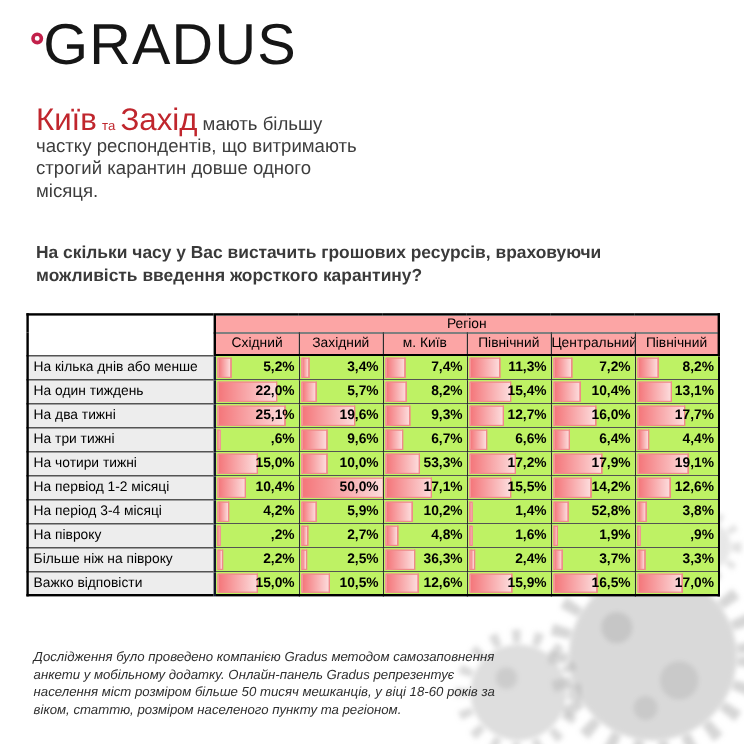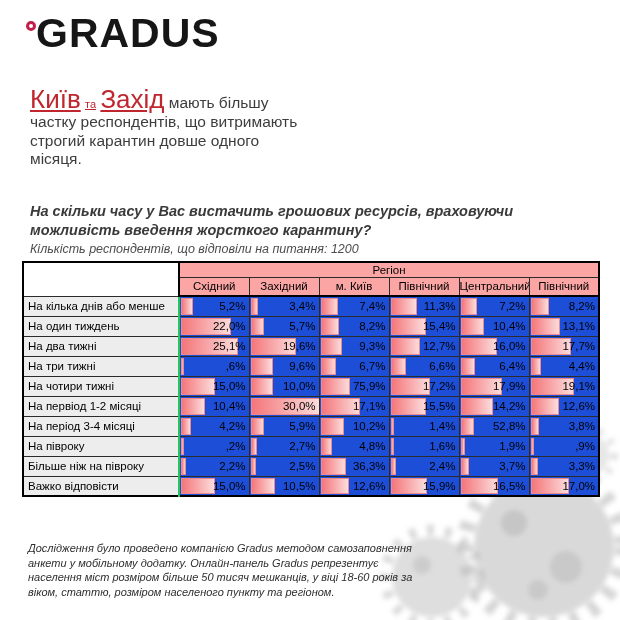--- a/index.html
+++ b/index.html
@@ -6,43 +6,43 @@
   html,body { width:620px; height:620px; }
   body { font-family:"Liberation Sans", sans-serif; background:#ffffff; }
   .page { position:relative; width:620px; height:620px; background:#fff; overflow:hidden; }
 
   
   .virus-wrap { position:absolute; left:352px; top:425px; width:268px; height:195px; z-index:0; }
 
   
   .logo { position:absolute; top:10px; left:26px; z-index:2; white-space:nowrap; }
   .logo .ring { display:inline-block; width:10px; height:10px; border:3px solid var(--ring,#c2204a); border-radius:50%; position:relative; top:-16px; margin-right:0px; }
-  .logo .logo-text { font-size:41px; font-weight:700; color:#161616; letter-spacing:1px; }
+  .logo .logo-text { font-size:48px; font-weight:400; color:#161616; letter-spacing:1px; }
 
   
   .insight { position:absolute; top:86px; line-height:1.2; color:#3d3d3d; font-size:15.5px; z-index:2; }
   .insight.left { left:30px; width:280px; }
   .insight.right { left:330px; width:270px; }
-  .insight .lead { color:var(--accent,#c0262d); font-size:26px; line-height:1.05;text-decoration:underline; }
+  .insight .lead { color:var(--accent,#c0262d); font-size:26px; line-height:1.05; }
   .insight .small { font-size:15.5px; }
 
   
   .question { position:absolute; left:30px; top:202px; width:490px; z-index:2; }
-  .q-title { font-style:italic; font-weight:bold; font-size:14.5px; color:#3a3a3a; line-height:1.28; margin-bottom:3px; }
+  .q-title { font-weight:bold; font-size:14.5px; color:#3a3a3a; line-height:1.28; margin-bottom:3px; }
   .q-sub { font-style:italic; font-size:12.5px; color:#4d4d4d; }
 
   
   table.region-table { position:absolute; left:22px; top:261px; width:576px; border-collapse:collapse; table-layout:fixed; font-size:11.5px; color:#000; z-index:1; background:transparent; border:2px solid #000; }
   .region-table th, .region-table td { border:1px solid #2b2b2b; padding:0; white-space:nowrap; overflow:hidden; }
   .region-table thead th { font-weight:400; background:#fca5a5; text-align:center; }
   .region-table tr.group-row th { height:15px; }
   .region-table tr.cols-row th { height:19px; border-bottom:2px solid #000; }
   .region-table th.corner { background:#fff; border-right:2px solid #000; }
-  .region-table td.label { background:#ededed; text-align:left; padding-left:4px; height:20px; border-right:2px solid #22c55e; }
-  .region-table td.val { position:relative; text-align:right; padding-right:3px; height:20px; background:#1d4ed8; }
+  .region-table td.label { background:#ededed; text-align:left; padding-left:4px; height:20px; border-right:2px solid #0f172a; }
+  .region-table td.val { position:relative; text-align:right; padding-right:3px; height:20px; background:#bef264;font-weight:bold; }
   .region-table .bar { position:absolute; left:1px; top:1px; bottom:1px; min-width:3px;
         background:linear-gradient(90deg, var(--barStart,#f4767a), var(--barEnd,#fcdcdc));
         border:1px solid var(--barBorder,#ef8a8a); }
   .region-table .pct { position:relative; }
 
   
   .footnote { position:absolute; left:28px; top:541px; width:398px; font-style:italic; font-size:11px; line-height:1.33; color:#2e2e2e; z-index:2; }
   .footnote p { margin:0; }
 </style>
 </head>
@@ -78,21 +78,20 @@
     <span class="lead">Київ</span>
     <span class="small lead" style="font-size:11px">та</span>
     <span class="lead">Захід</span>
     <span class="small">мають більшу</span>
     <span class="small">частку респондентів, що витримають строгий карантин довше одного місяця.</span>
   </section>
 
 
   <section class="question">
     <p class="q-title">На скільки часу у Вас вистачить грошових ресурсів, враховуючи можливість введення жорсткого карантину?</p>
-    <p class="q-sub">Кількість респондентів, що відповіли на питання: 1200</p>
   </section>
 
   <table class="region-table">
     <colgroup>
       <col style="width:156px">
       <col style="width:70px">
         <col style="width:70px">
         <col style="width:70px">
       <col style="width:70px">
         <col style="width:70px">
@@ -146,29 +145,29 @@
           <td class="val"><div class="bar" style="width: 32%;"></div><span class="pct">9,6%</span></td>
           <td class="val"><div class="bar" style="width: 22.3%;"></div><span class="pct">6,7%</span></td>
           <td class="val"><div class="bar" style="width: 22%;"></div><span class="pct">6,6%</span></td>
           <td class="val"><div class="bar" style="width: 21.3%;"></div><span class="pct">6,4%</span></td>
           <td class="val"><div class="bar" style="width: 14.7%;"></div><span class="pct">4,4%</span></td>
         </tr>
         <tr>
           <td class="label">На чотири тижні</td>
           <td class="val"><div class="bar" style="width: 50%;"></div><span class="pct">15,0%</span></td>
           <td class="val"><div class="bar" style="width: 33.3%;"></div><span class="pct">10,0%</span></td>
-          <td class="val"><div class="bar" style="width: 42.7%;"></div><span class="pct">75,9%</span></td>
+          <td class="val"><div class="bar" style="width: 42.7%;"></div><span class="pct">53,3%</span></td>
           <td class="val"><div class="bar" style="width: 57.3%;"></div><span class="pct">17,2%</span></td>
           <td class="val"><div class="bar" style="width: 59.7%;"></div><span class="pct">17,9%</span></td>
           <td class="val"><div class="bar" style="width: 63.7%;"></div><span class="pct">19,1%</span></td>
         </tr>
         <tr>
           <td class="label">На первіод 1-2 місяці</td>
           <td class="val"><div class="bar" style="width: 34.7%;"></div><span class="pct">10,4%</span></td>
-          <td class="val"><div class="bar" style="width: 100%;"></div><span class="pct">30,0%</span></td>
+          <td class="val"><div class="bar" style="width: 100%;"></div><span class="pct">50,0%</span></td>
           <td class="val"><div class="bar" style="width: 57%;"></div><span class="pct">17,1%</span></td>
           <td class="val"><div class="bar" style="width: 51.7%;"></div><span class="pct">15,5%</span></td>
           <td class="val"><div class="bar" style="width: 47.3%;"></div><span class="pct">14,2%</span></td>
           <td class="val"><div class="bar" style="width: 42%;"></div><span class="pct">12,6%</span></td>
         </tr>
         <tr>
           <td class="label">На період 3-4 місяці</td>
           <td class="val"><div class="bar" style="width: 14%;"></div><span class="pct">4,2%</span></td>
           <td class="val"><div class="bar" style="width: 19.7%;"></div><span class="pct">5,9%</span></td>
           <td class="val"><div class="bar" style="width: 34%;"></div><span class="pct">10,2%</span></td>

